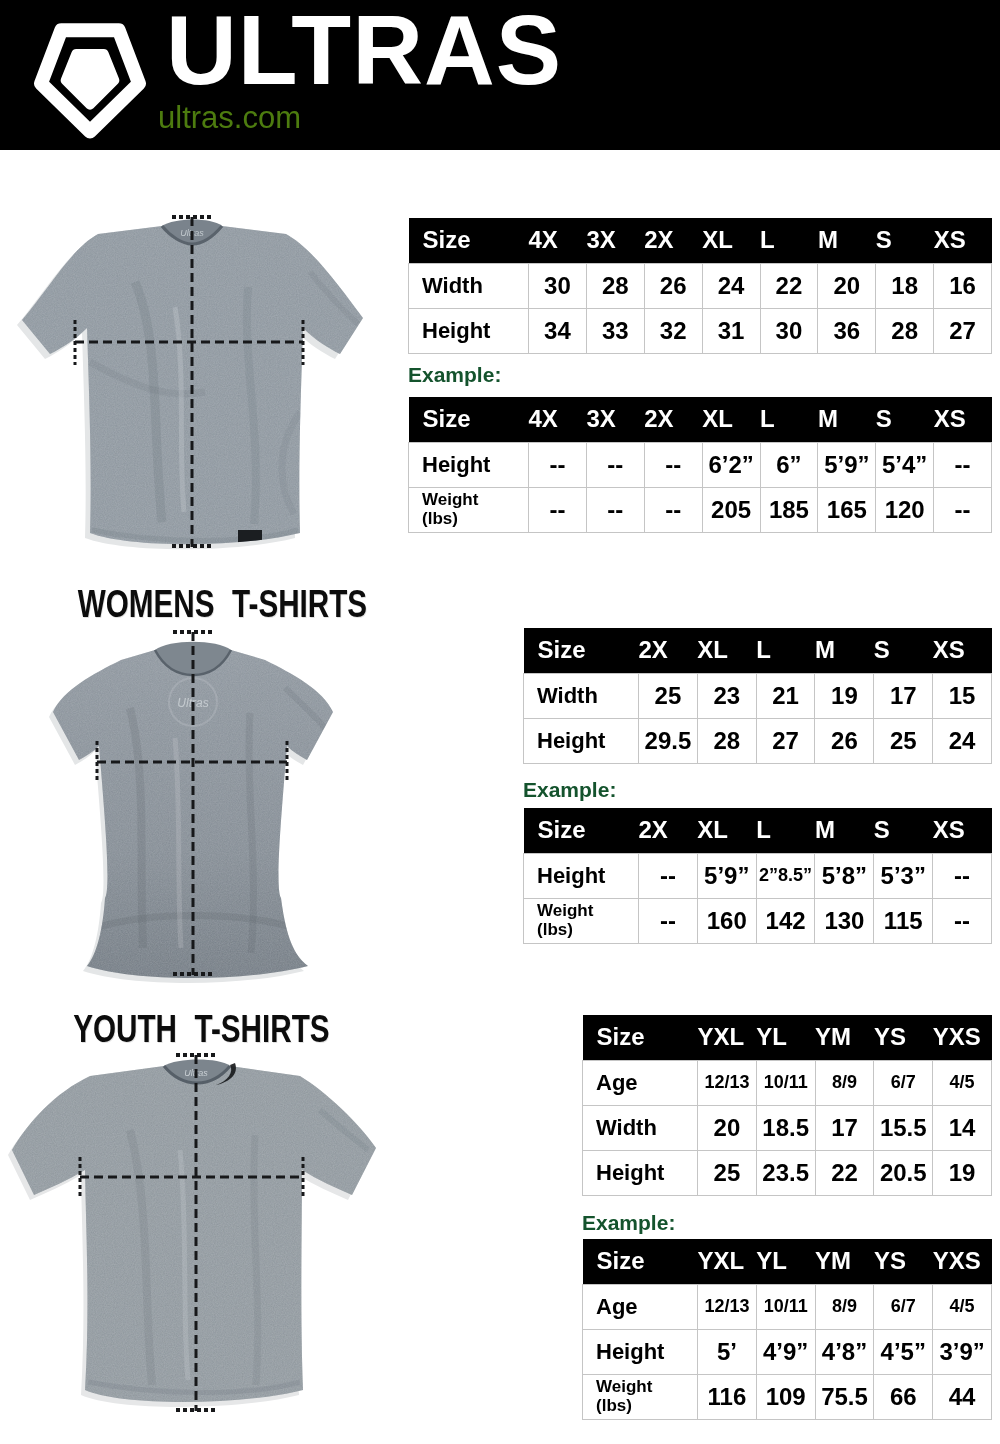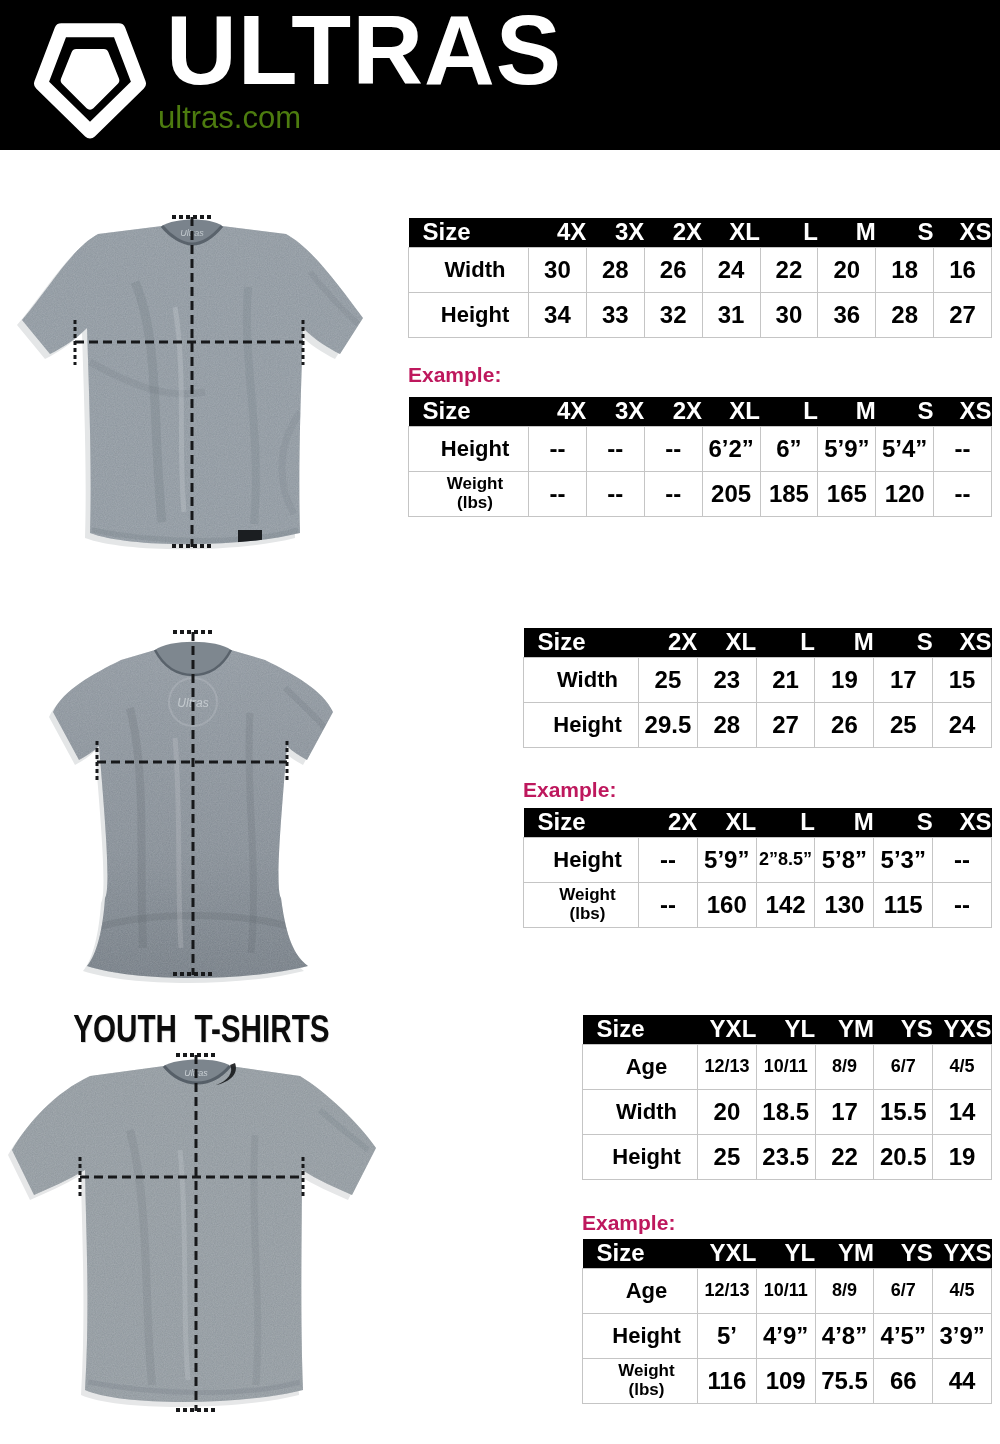--- a/index.html
+++ b/index.html
@@ -13,33 +13,33 @@
          letter-spacing:1px;white-space:nowrap;}
   .domain{position:absolute;left:158px;top:100px;color:#4d7c0f;font-size:31px;font-weight:normal;}
 
   
   .stitle{position:absolute;text-align:center;white-space:nowrap;color:#0c0c0c;}
   .stitle span{display:inline-block;font-size:38px;font-weight:bold;word-spacing:12px;
                letter-spacing:0px;transform:scaleX(0.78);transform-origin:center;
                text-shadow:1px 1px 0 rgba(0,0,0,0.12);}
 
   
-  .example{position:absolute;font-size:21px;font-weight:bold;color:#be185d;}
+  .example{position:absolute;font-size:21px;font-weight:bold;color:#14532d;}
 
   
   table.tbl{position:absolute;border-collapse:collapse;table-layout:fixed;
             font-family:"Liberation Sans",sans-serif;font-weight:bold;}
-  table.tbl thead tr{height:29px;}
+  table.tbl thead tr{height:45px;}
   table.tbl tbody tr{height:45px;}
-  table.tbl thead th{background:#000;color:#fff;font-size:24px;text-align:right;
+  table.tbl thead th{background:#000;color:#fff;font-size:24px;text-align:left;
                      padding:0;border:0;}
   table.tbl thead th.lbl{text-align:left;padding-left:14px;}
   table.tbl tbody th,table.tbl tbody td{background:#fff;color:#000;
                      border:1px solid #c5c5c5;font-size:24px;text-align:center;padding:0;}
-  table.tbl tbody th.lbl{text-align:center;padding-left:13px;font-size:22px;}
+  table.tbl tbody th.lbl{text-align:left;padding-left:13px;font-size:22px;}
   table.tbl tbody th.lbl-sm{font-size:17px;line-height:1.08;white-space:pre-line;
                      padding-top:3px;padding-bottom:3px;margin-left:41px;}
   table.tbl tbody td.cell-sm{font-size:18px;}
 
   
   svg.shirt{position:absolute;}
 </style>
 </head>
 <body>
 
@@ -194,20 +194,23 @@
           <td>--</td>
           <td>205</td>
           <td>185</td>
           <td>165</td>
           <td>120</td>
           <td>--</td>
         </tr>
       </tbody>
     </table>
 
+  <div class="stitle" style="left:37px;top:583px;width:310px;">
+    <span>WOMENS T-SHIRTS</span>
+  </div>
 
   <svg class="shirt" style="left:35px;top:628px;" width="330" height="360" viewBox="0 0 330 360">
     <defs>
       <clipPath id="clipW">
           <path d="M120,22 C132,34 146,40 158,40 C170,40 184,34 196,22 L230,32 C258,46 288,62 298,84 L272,132 C265,128 258,124 252,118 C246,190 240,260 246,270 C250,300 256,326 273,338 C210,354 100,354 52,338 C62,326 68,300 70,270 C76,260 70,190 64,118 C58,124 51,128 44,132 L18,84 C28,62 58,46 86,32 Z"></path>
         </clipPath>
       <filter id="nzWw" x="0" y="0" width="100%" height="100%">
         <feTurbulence type="fractalNoise" baseFrequency="0.9" numOctaves="2" stitchTiles="stitch"></feTurbulence>
         <feColorMatrix type="matrix" values="0 0 0 0 0.96  0 0 0 0 0.97  0 0 0 0 0.99  0 0 0 0.2 0"></feColorMatrix>
       </filter>

